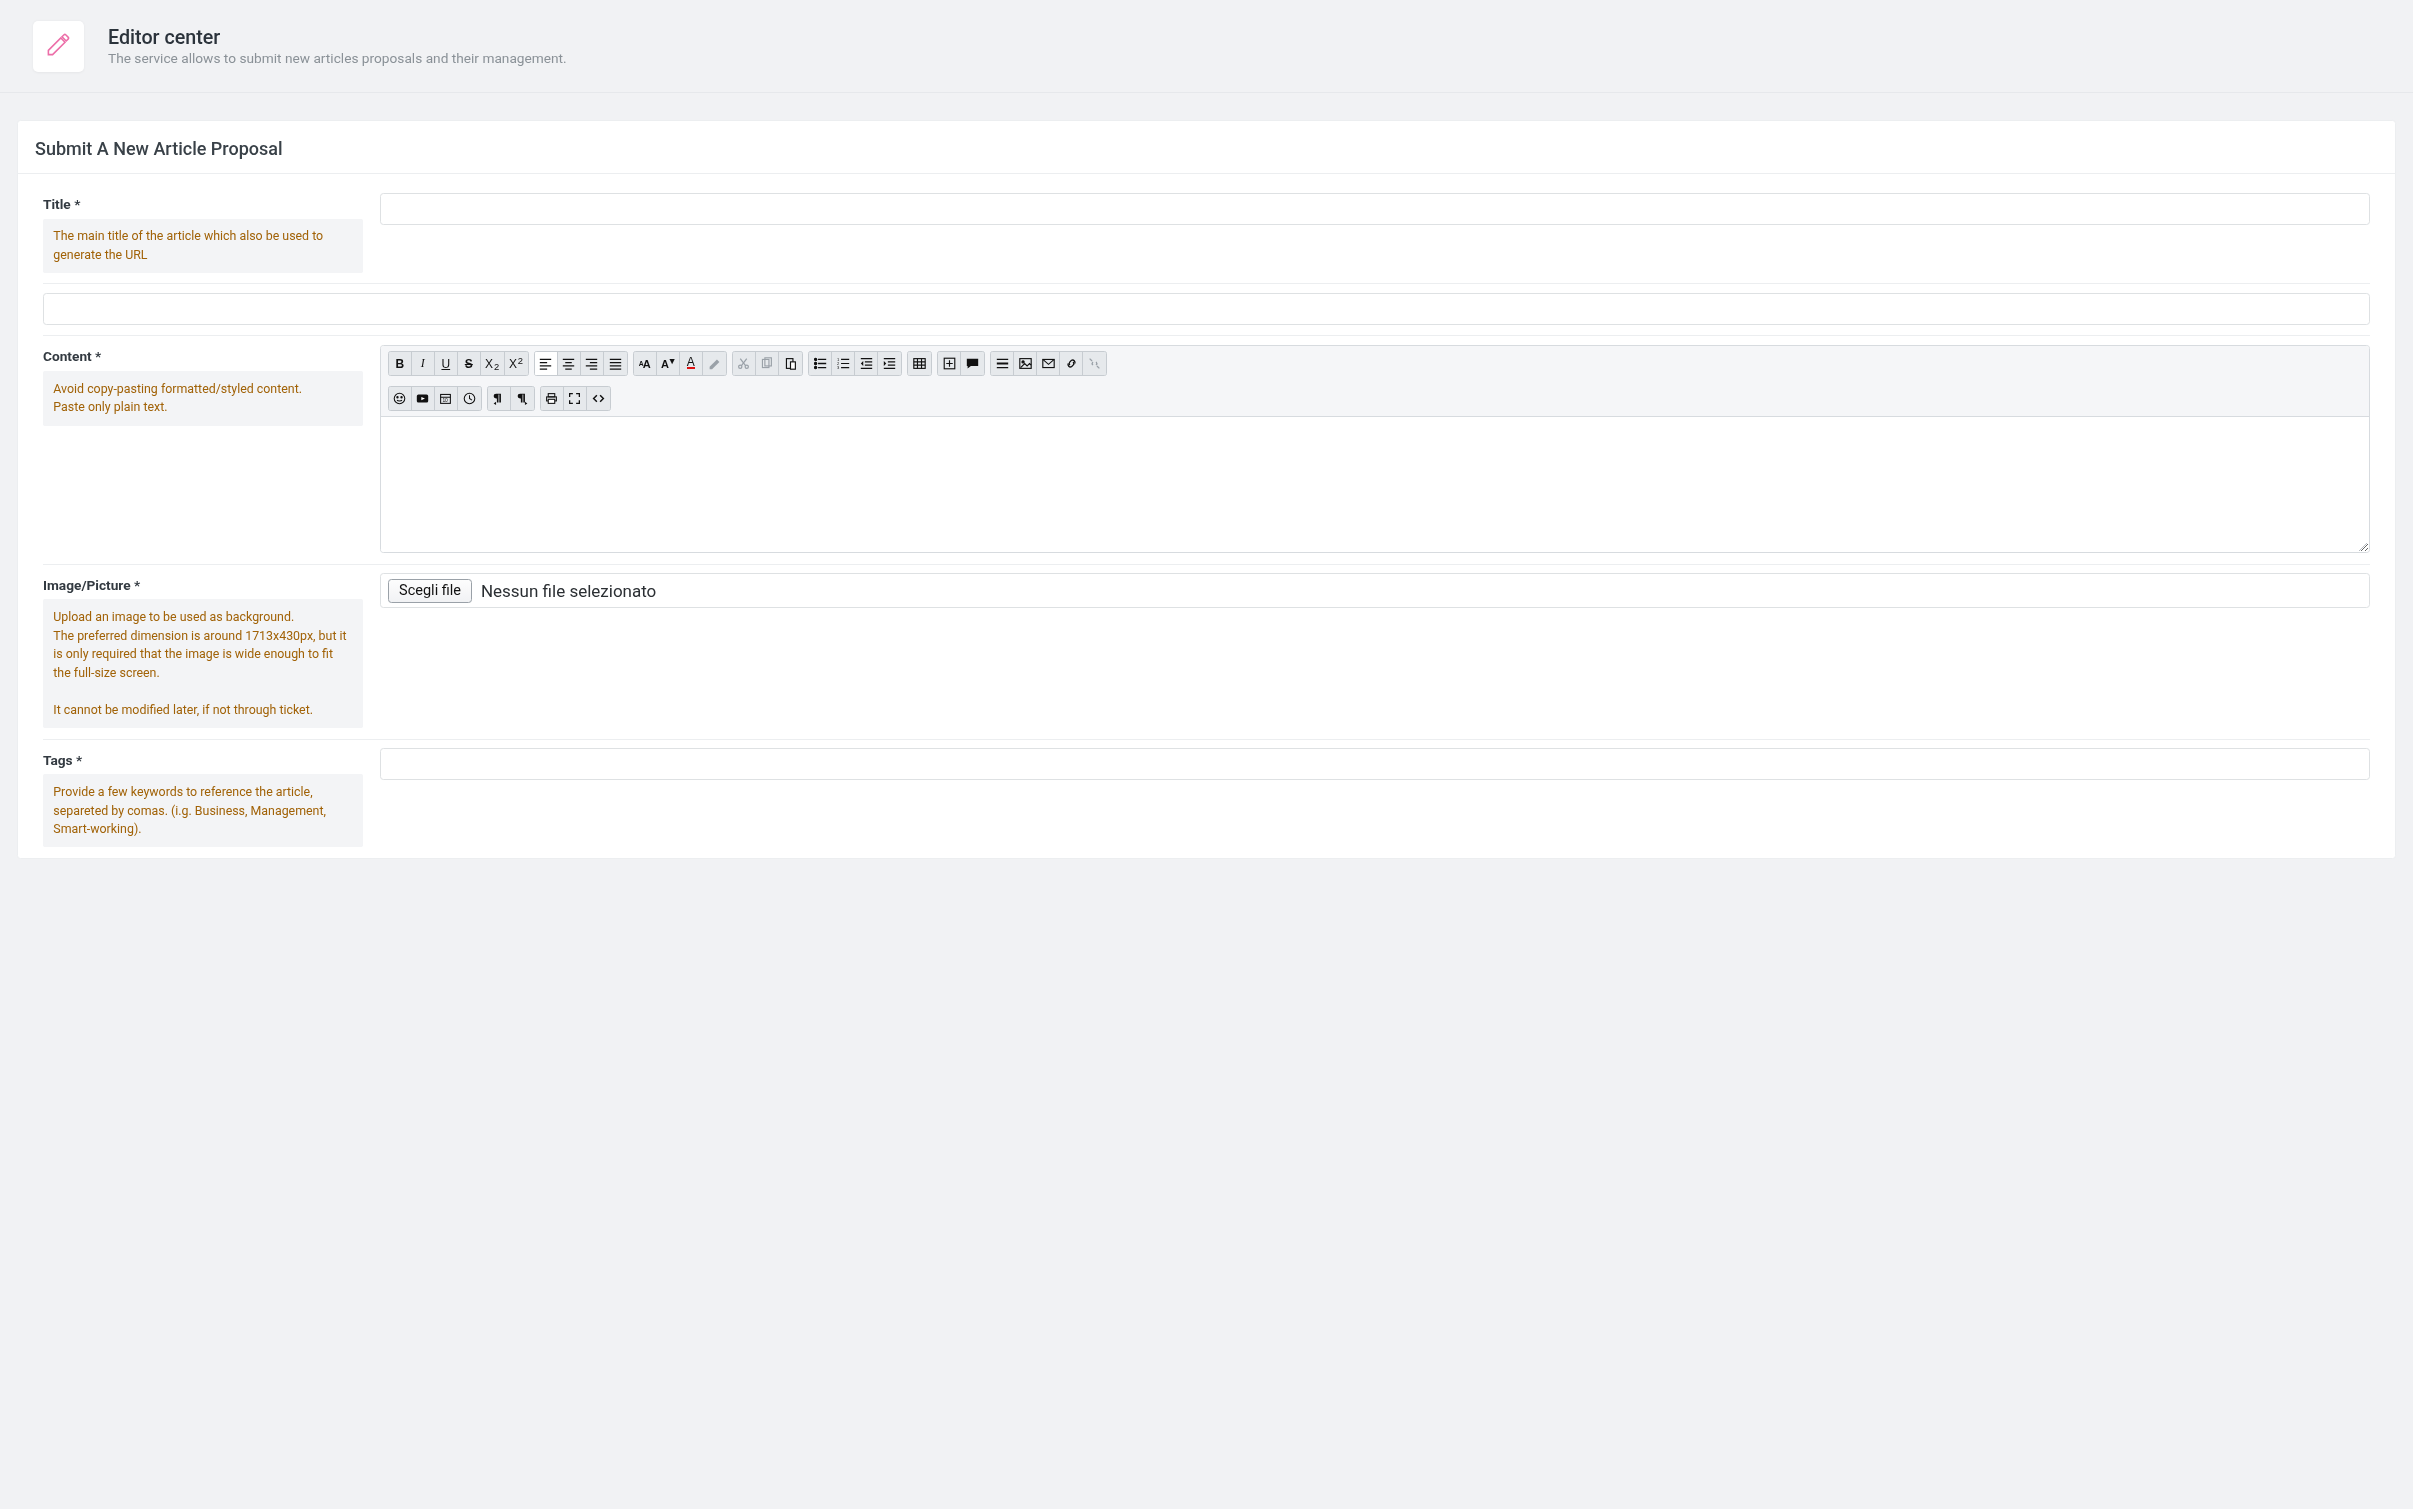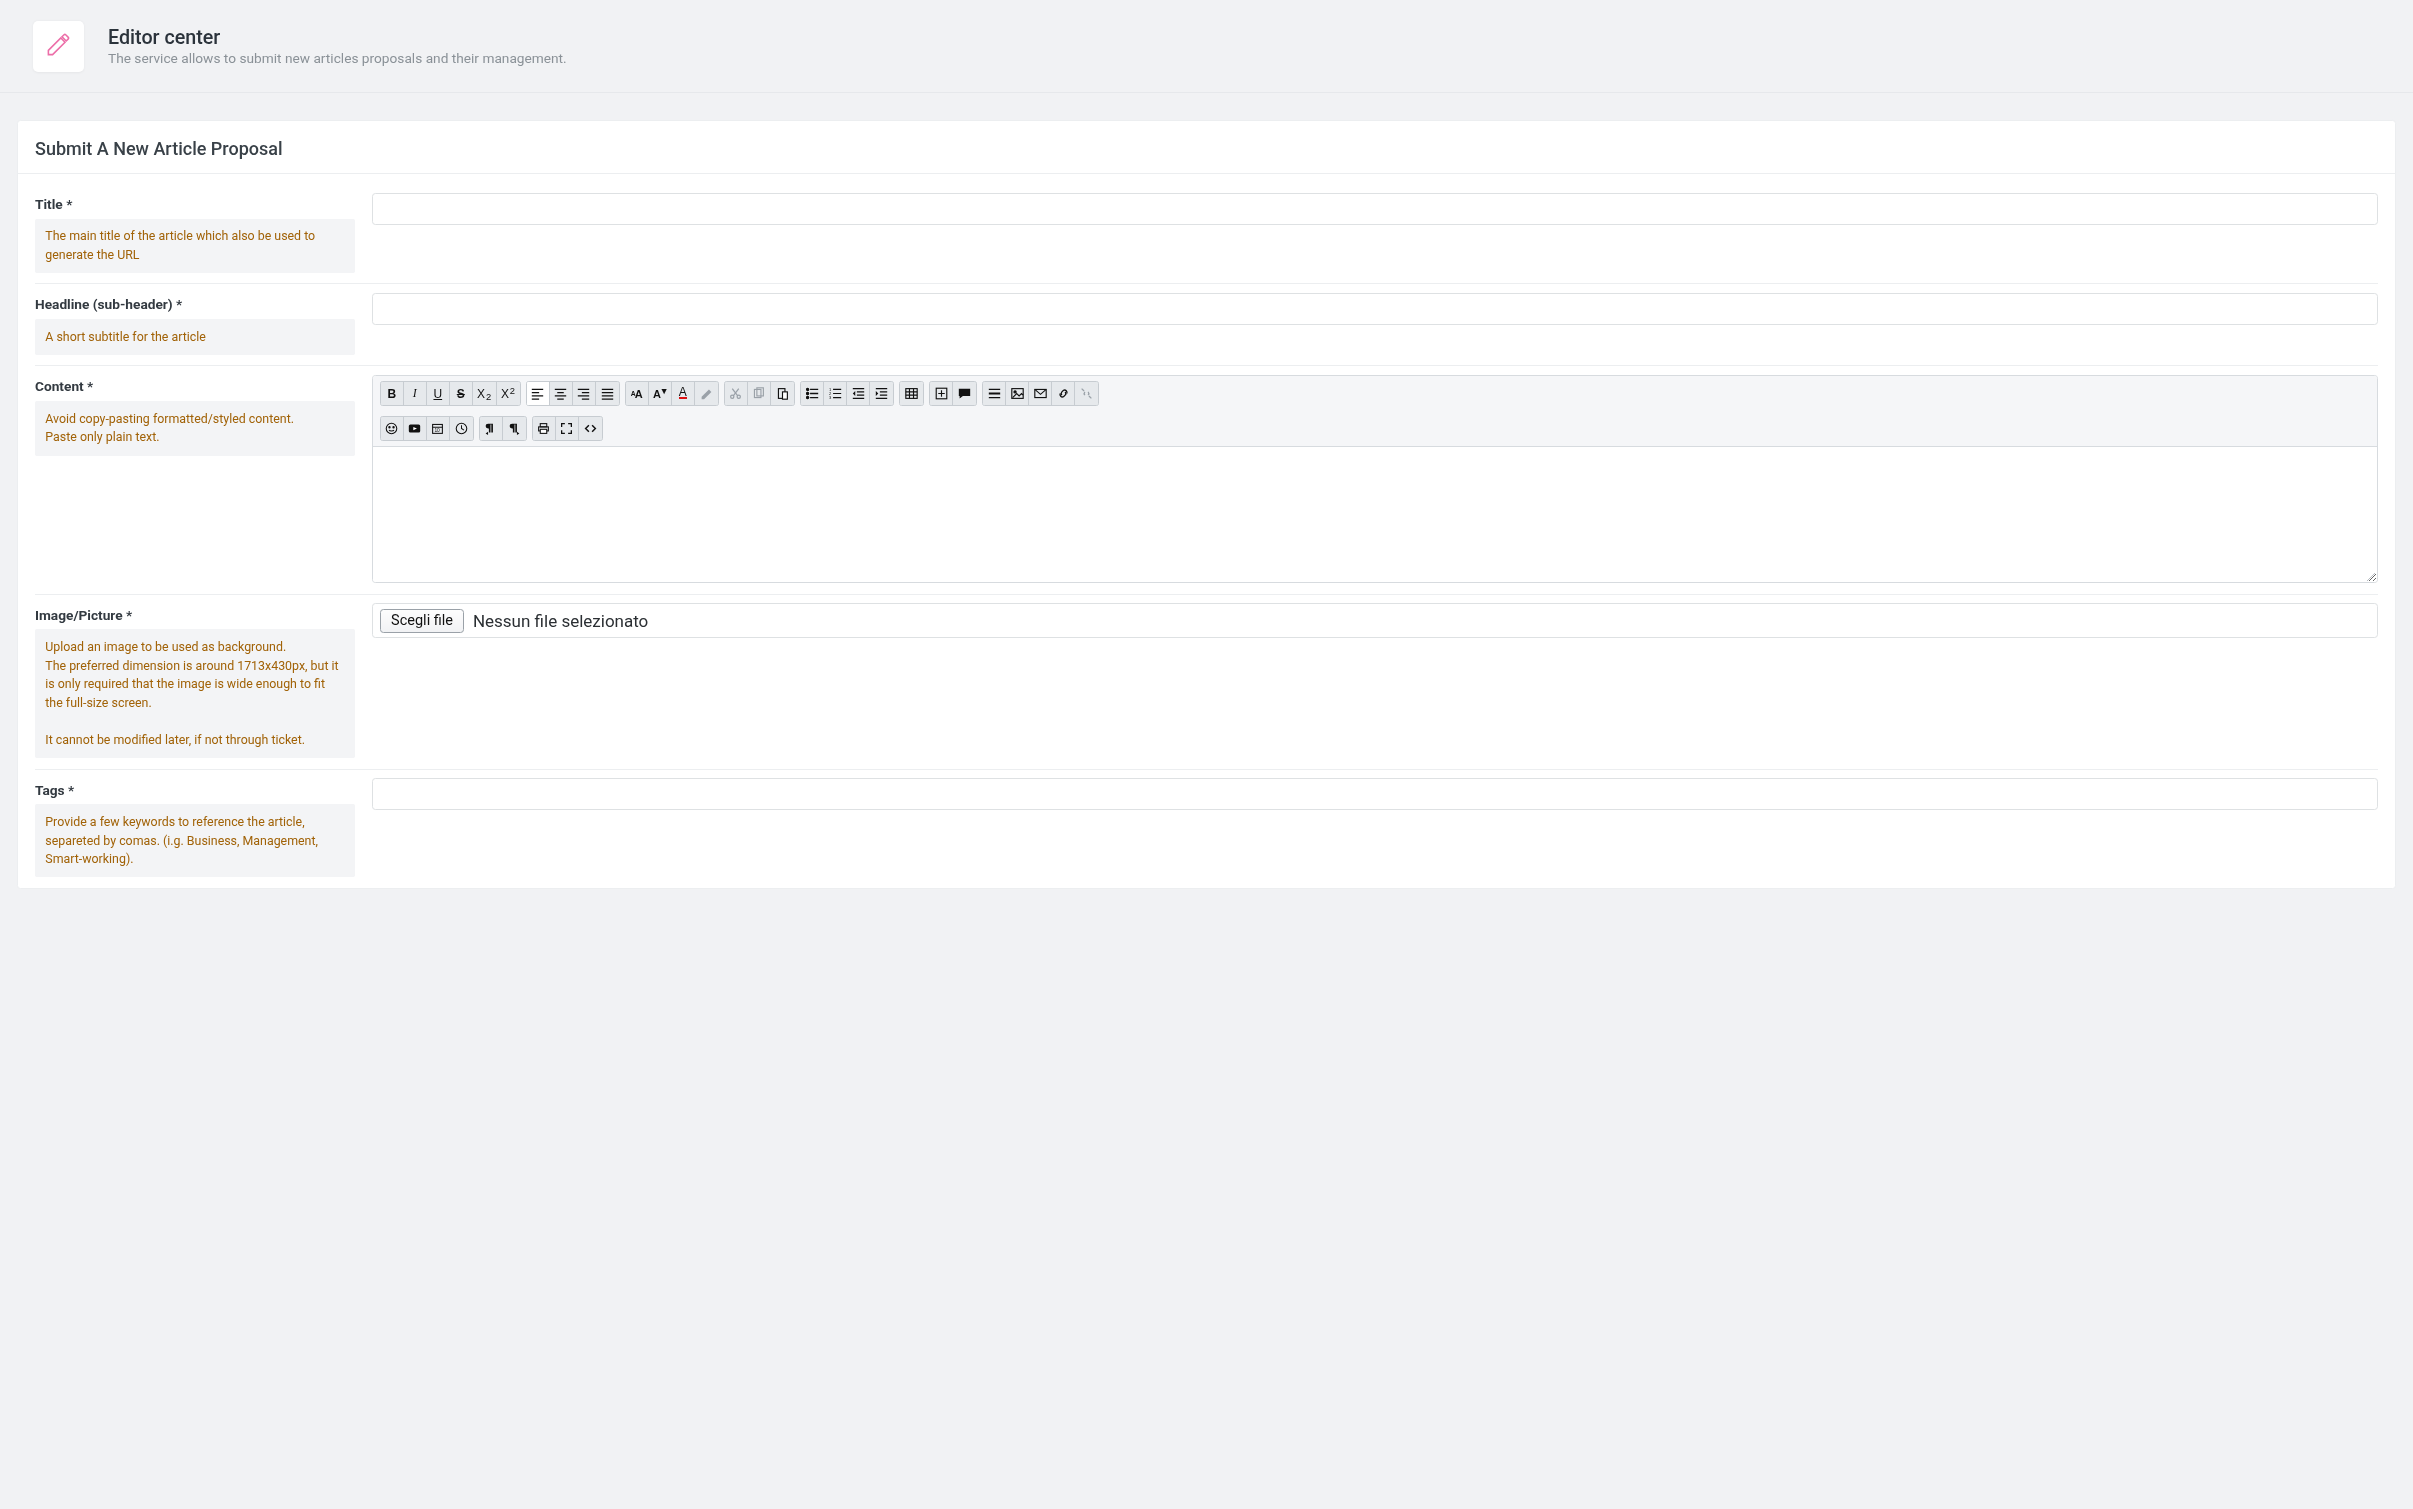--- a/index.html
+++ b/index.html
@@ -61,21 +61,21 @@
   }
   .card h2 {
     font-size: 18px;
     font-weight: 500;
     color: #394148;
     margin: 0;
     padding: 17px 17px 13.7px 17px;
     border-bottom: 0.9px solid #eceef0;
   }
   .card-body {
-    padding: 0 17px;
+    padding: 0 25px;
   }
 
   
   .field-row {
     display: flex;
     gap: 17px;
     border-top: 0.9px solid #eceef0;
     padding: 8.6px 0 10.3px 0;
   }
   .field-row.first { border-top: none; margin-top: 10.3px; }
@@ -229,24 +229,20 @@
       <div class="field-left">
         <div class="field-label">Title  *</div>
         <div class="field-help">The main title of the article which also be used to generate the URL</div>
       </div>
       <div class="field-right">
         <input class="text-input" type="text" value="" style="">
       </div>
     </div>
 
     <div class="field-row">
-      <div class="field-left">
-        <div class="field-label">Headline (sub-header) *</div>
-        <div class="field-help">A short subtitle for the article</div>
-      </div>
       <div class="field-right">
         <input class="text-input" type="text" value="" style="">
       </div>
     </div>
 
     <div class="field-row">
       <div class="field-left">
         <div class="field-label">Content *</div>
         <div class="field-help">Avoid copy-pasting formatted/styled content.
 Paste only plain text.</div>

